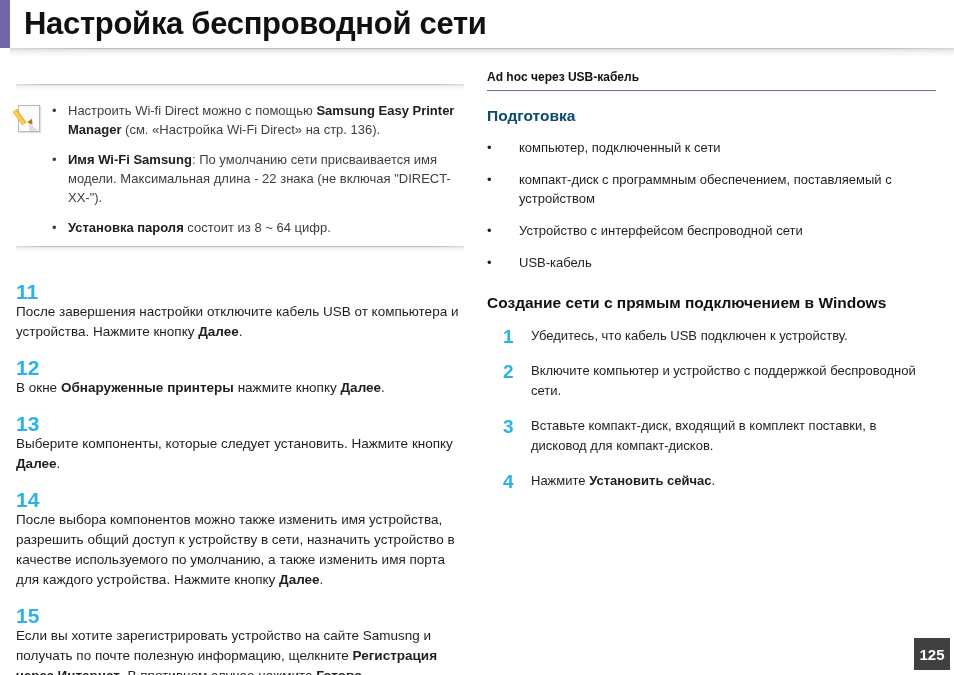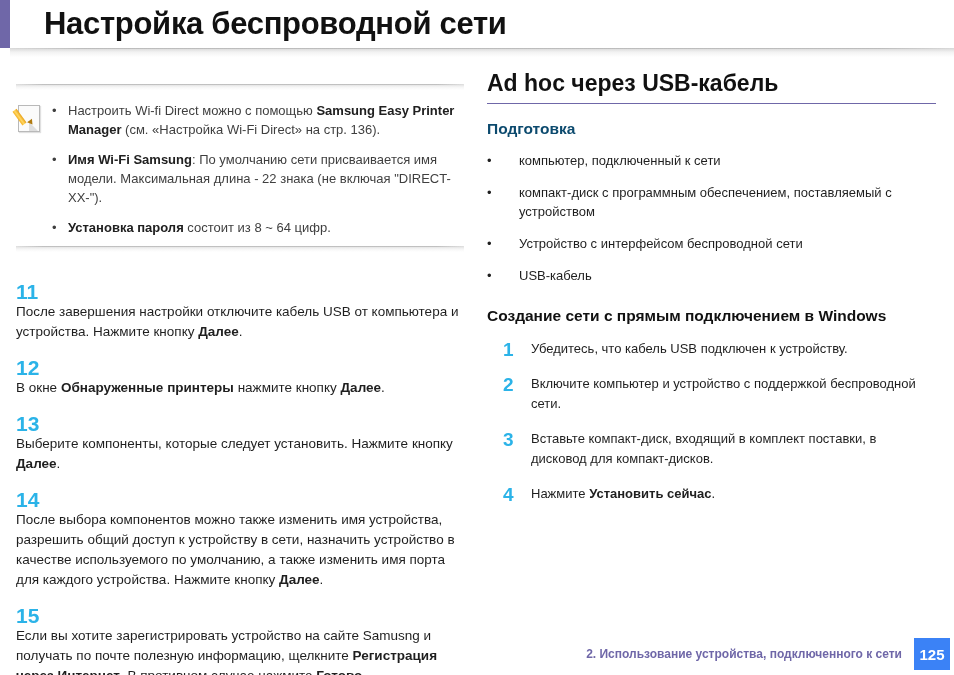--- a/index.html
+++ b/index.html
@@ -16,21 +16,20 @@
     overflow: hidden;
     position: relative;
   }
 
   
   .page-header {
     position: relative;
     height: 48px;
     display: flex;
     align-items: flex-start;
-    gap: 20px;
   }
   .header-accent {
     width: 10px;
     height: 48px;
     background: #6f67a8;
     flex: 0 0 auto;
   }
   .header-title {
     font-size: 31px;
     font-weight: bold;
@@ -198,21 +197,21 @@
     flex: 1 1 auto;
     font-size: 13.5px;
     line-height: 20px;
     color: #1f1f1f;
     padding-right: 14px;
   }
   .step-text b { font-weight: bold; }
 
   
   .section-title {
-    font-size: 23px;
+    font-size: 12px;
     font-weight: bold;
     color: #111111;
     margin: 0 0 6px 0;
   }
   .section-rule {
     height: 1px;
     background: #6f67a8;
     margin-bottom: 16px;
   }
   .para {
@@ -288,21 +287,21 @@
   .footer-text {
     font-size: 12px;
     font-weight: bold;
     color: #6f67a8;
     margin-right: 12px;
     white-space: nowrap;
   }
   .footer-page {
     width: 36px;
     height: 32px;
-    background: #3b82f6;
+    background: #404040;
     color: #ffffff;
     font-size: 15px;
     font-weight: bold;
     display: flex;
     align-items: center;
     justify-content: center;
     margin-right: 4px;
   }
 </style>
 </head>
@@ -413,15 +412,14 @@
         <div class="rstep">
           <span class="rstep-num">4</span>
           <span class="rstep-text">Нажмите <b>Установить сейчас</b>.</span>
         </div>
       </div>
 
   </div>
 </div>
 
 <div class="page-footer">
-  <div class="footer-text">2.  Использование устройства, подключенного к сети</div>
   <div class="footer-page">125</div>
 </div>
 
 </body></html>

